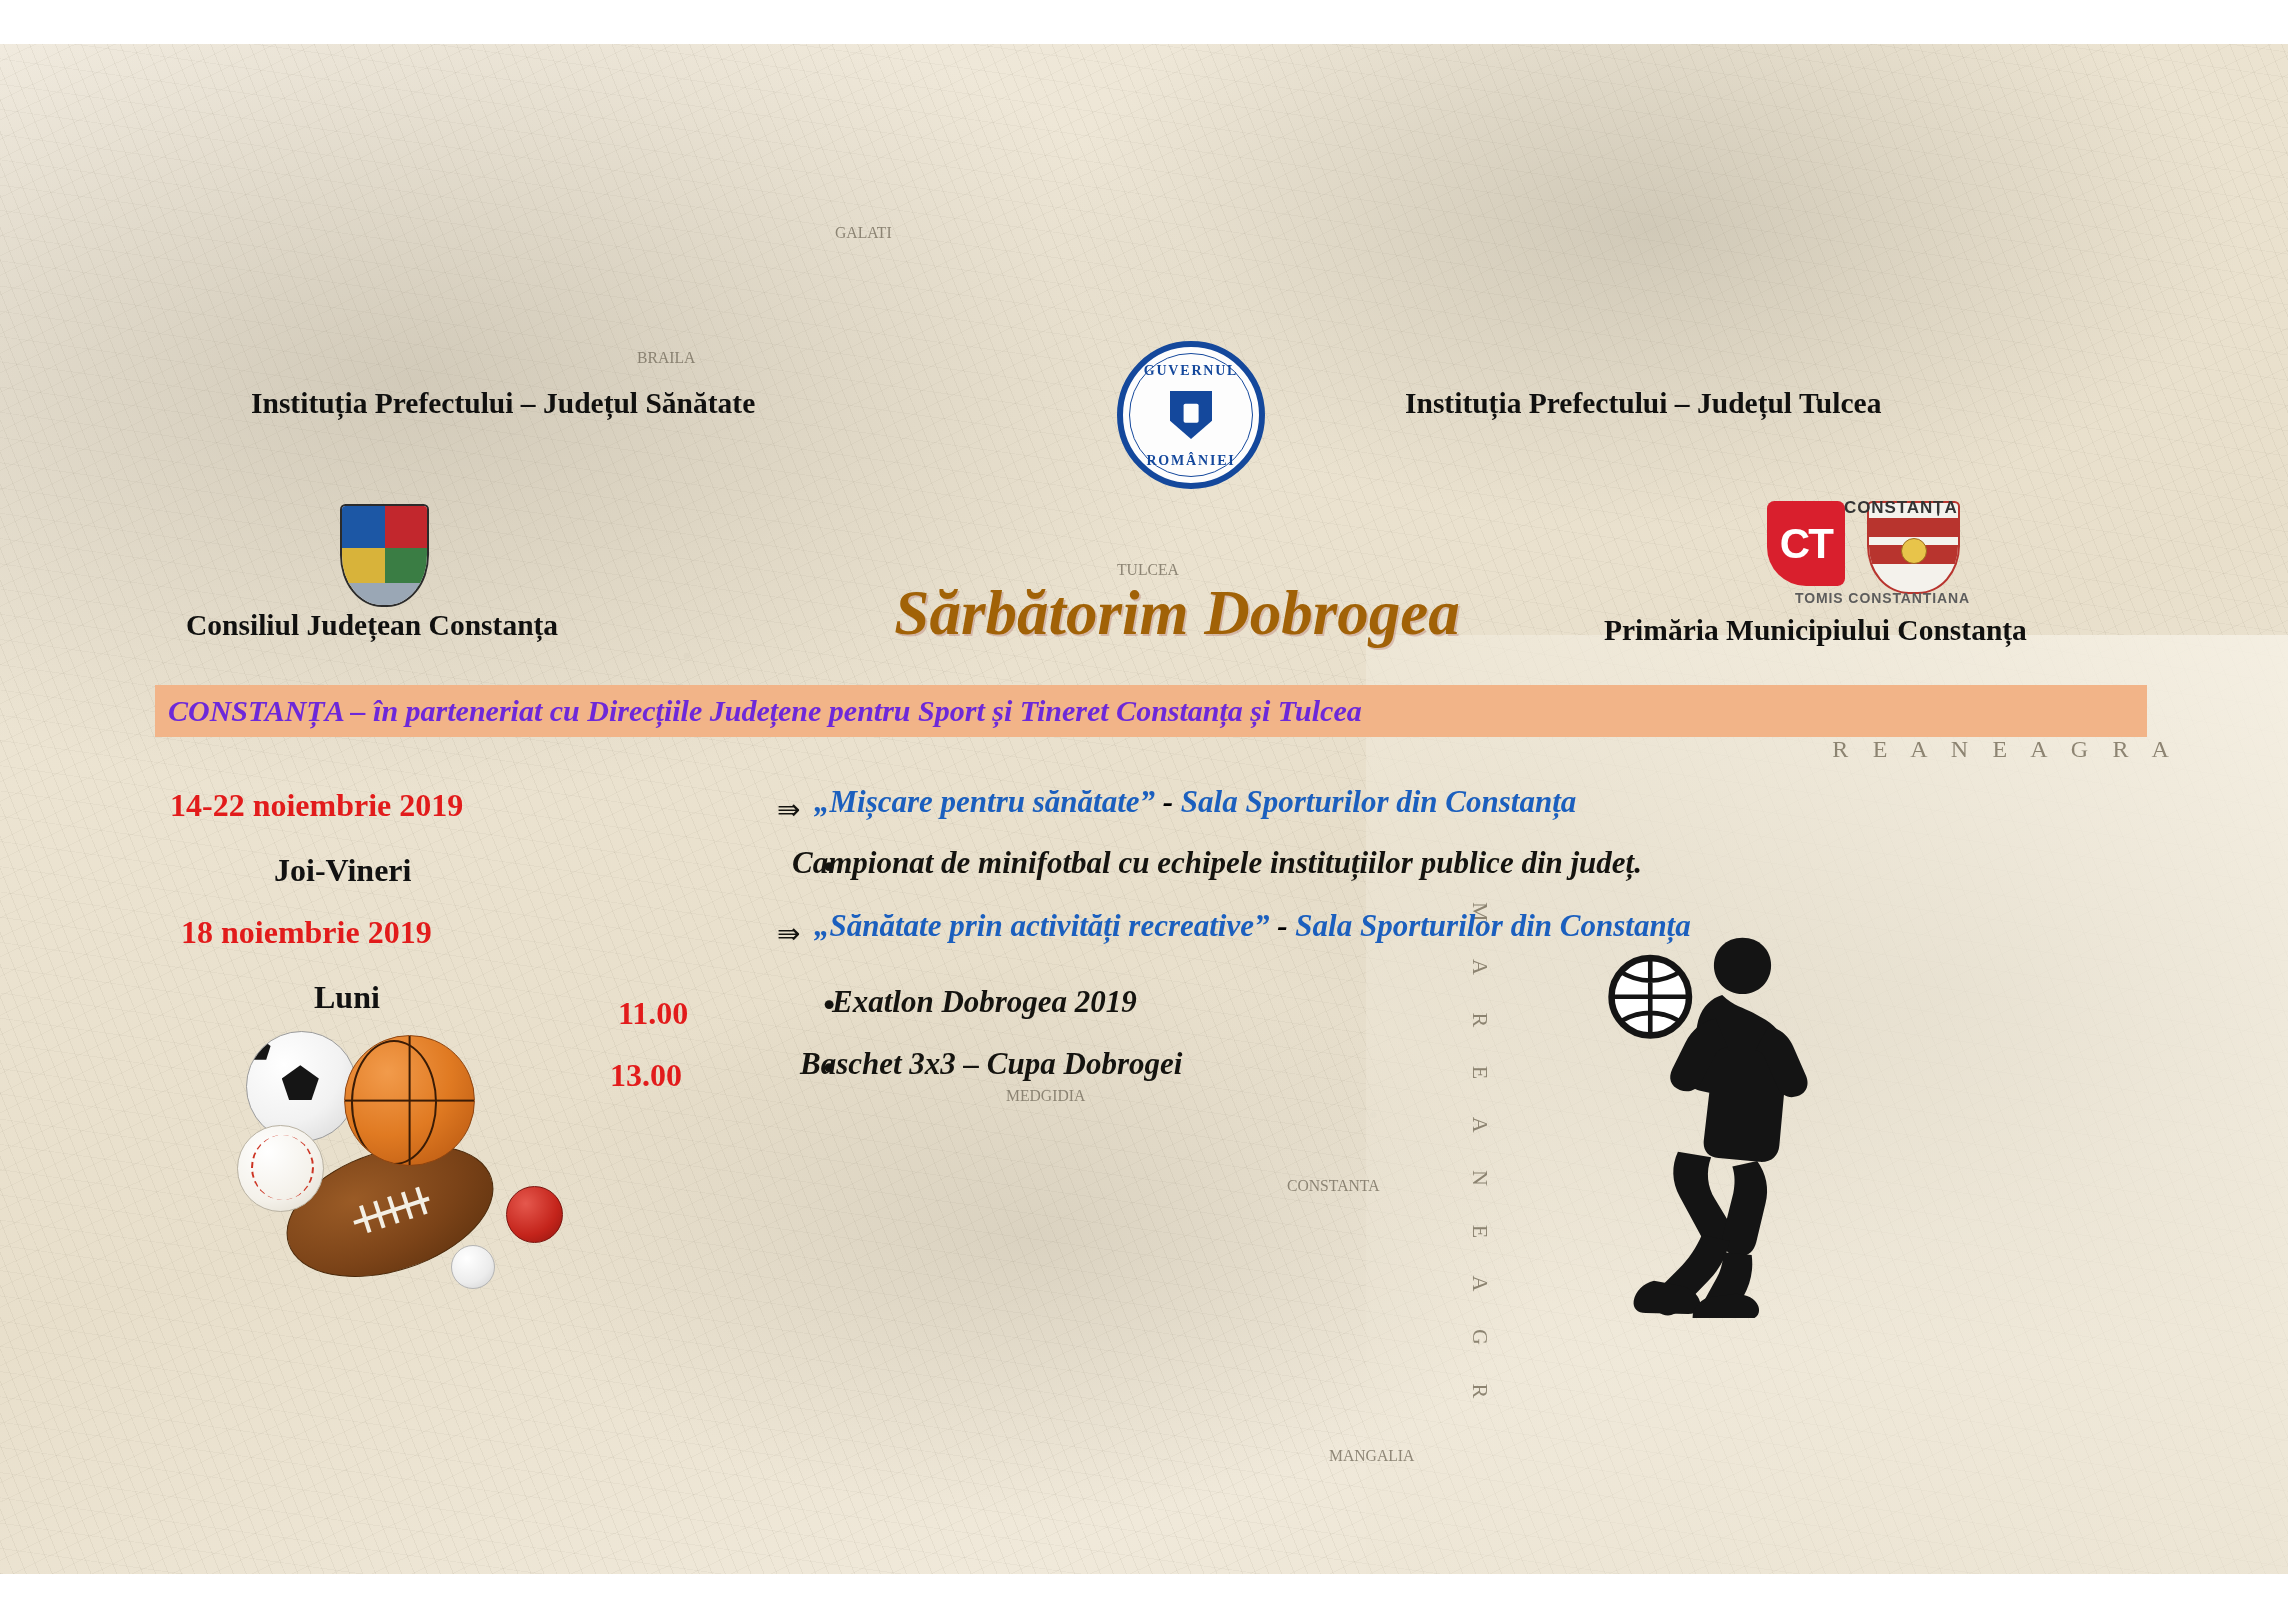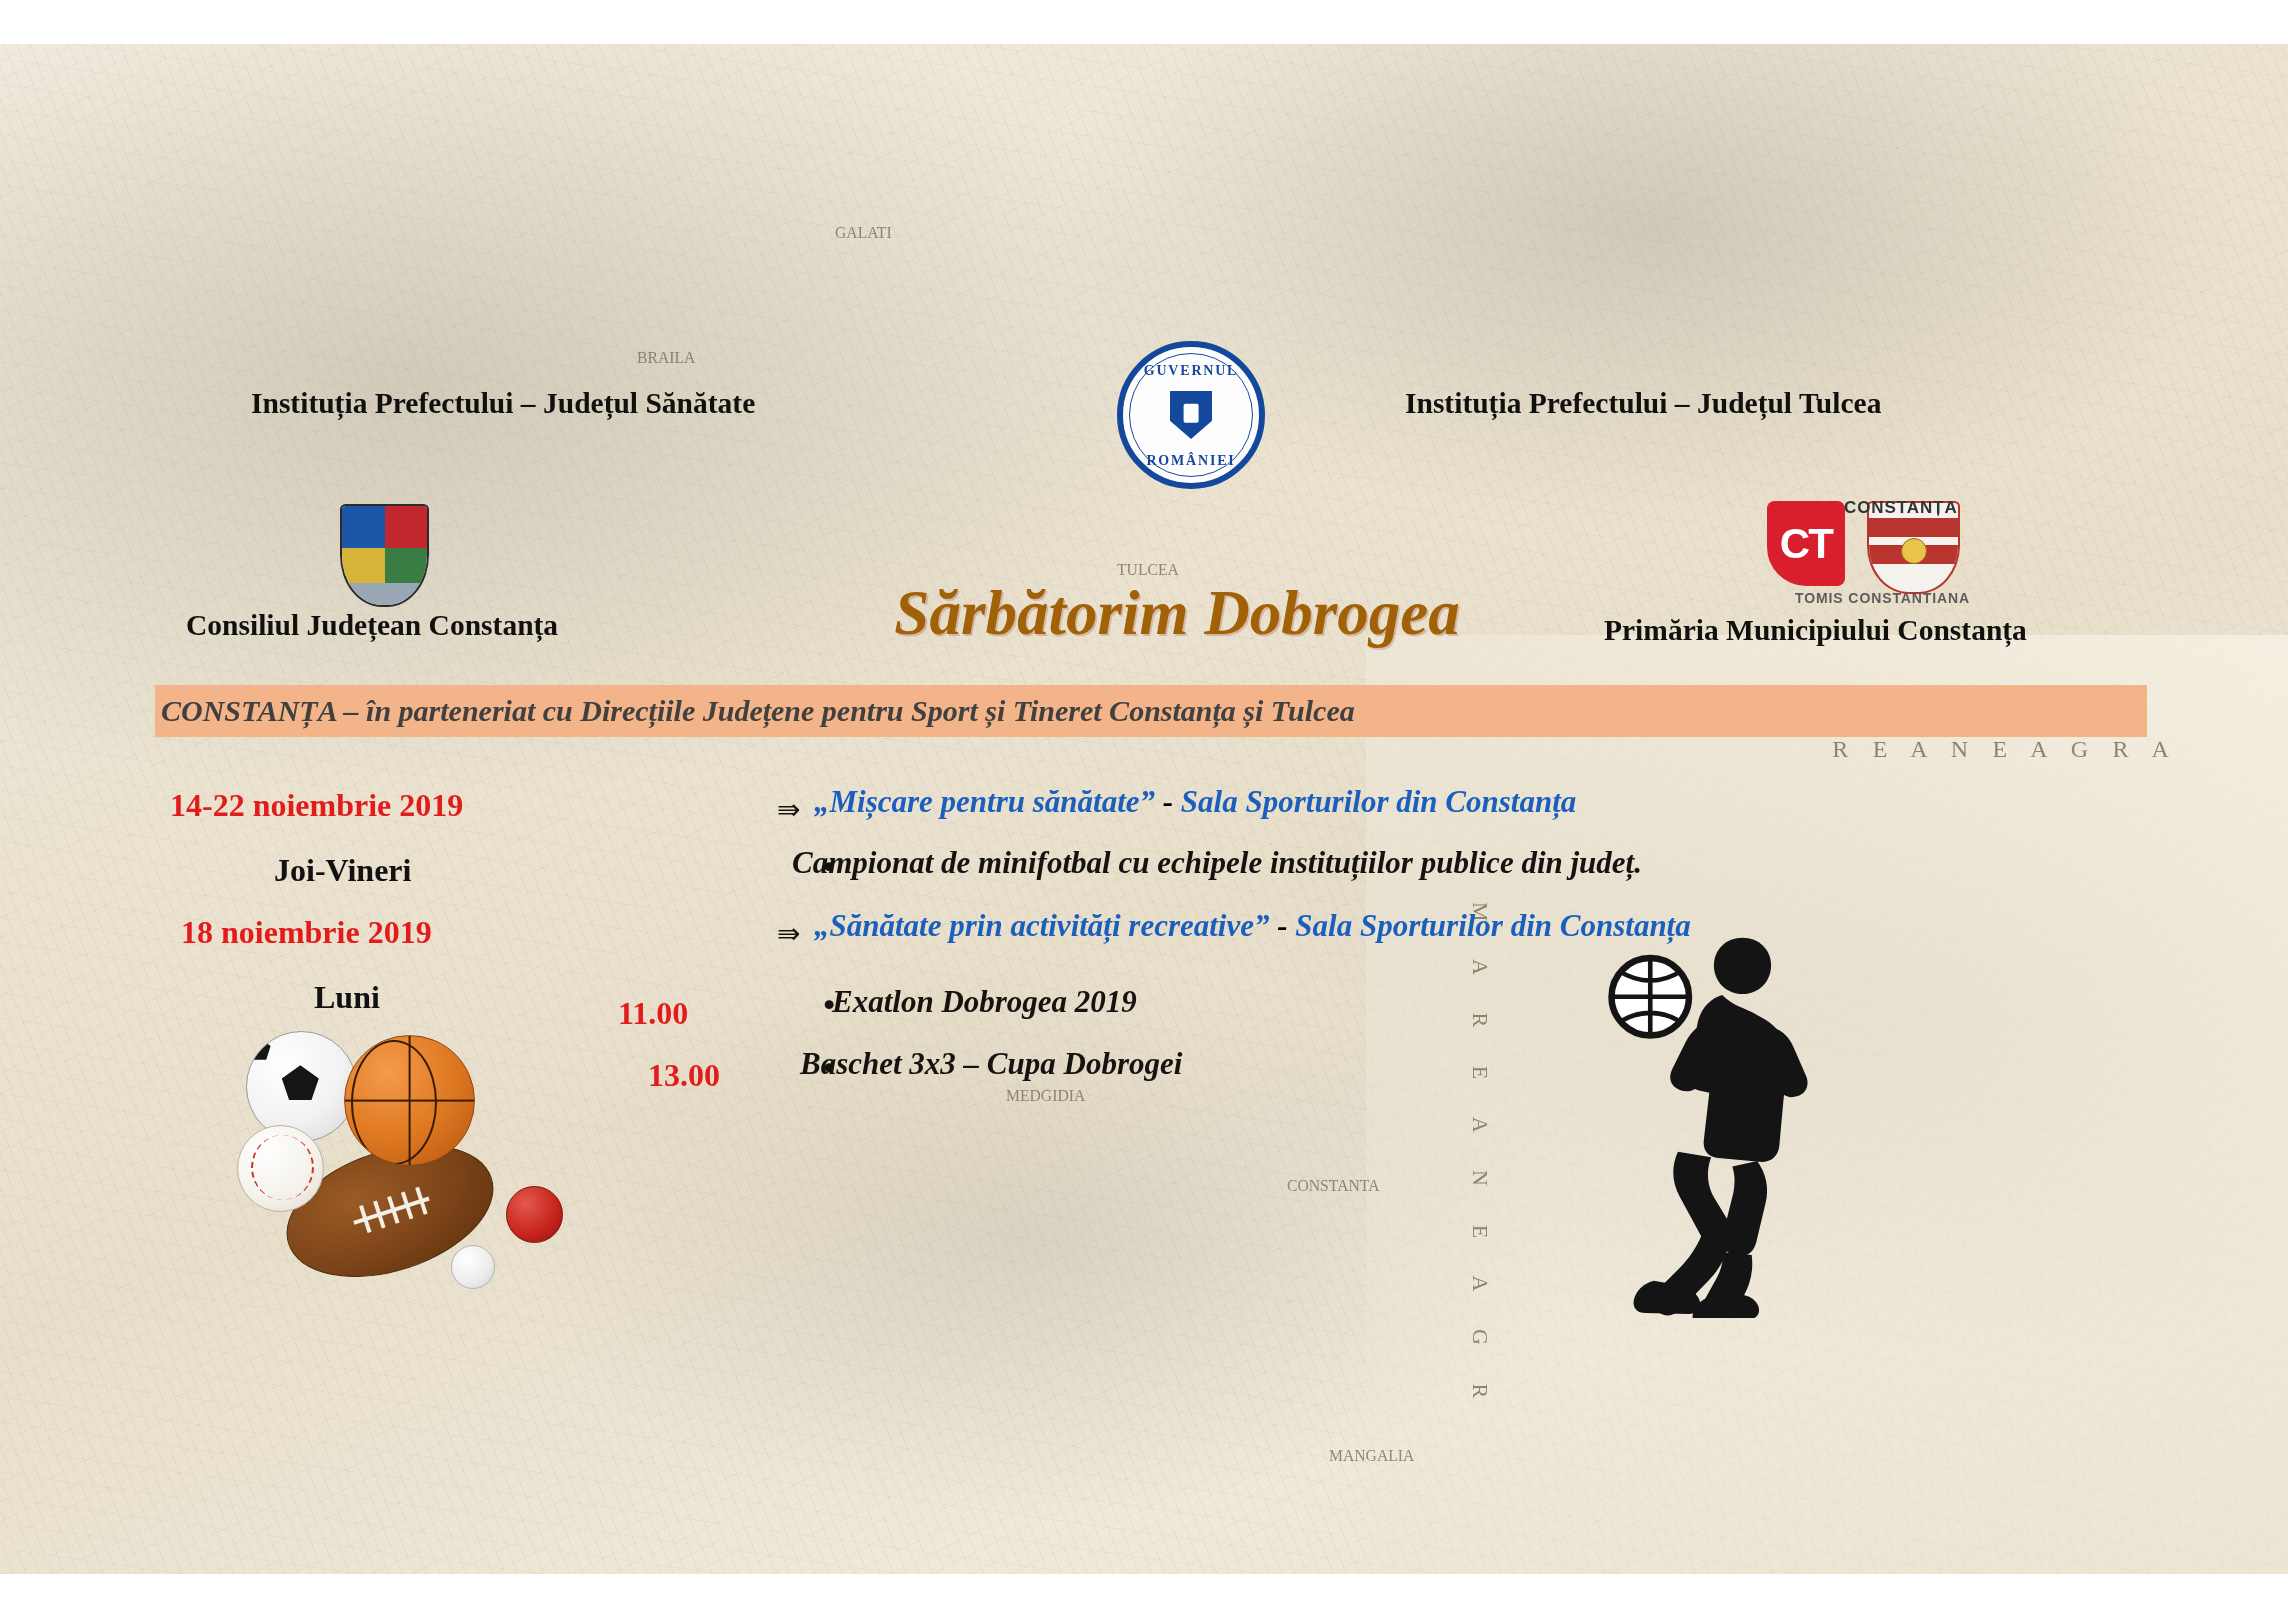--- a/index.html
+++ b/index.html
@@ -233,42 +233,42 @@
     height: 52px;
     background: #f2b488;
     display: flex;
     align-items: center;
   }
   #partner-band span {
     font-family: "Liberation Serif", serif;
     font-style: italic;
     font-weight: bold;
     font-size: 30px;
-    color: #404040;
-    padding-left: 6px;
+    color: #6d28d9;
+    padding-left: 13px;
     white-space: nowrap;
   }
 
   
   .sched-date, .sched-day, .sched-time {
     position: absolute;
     font-family: "Liberation Serif", serif;
     font-weight: bold;
     white-space: nowrap;
   }
   .sched-date { color: #e21b1b; font-size: 32px; }
   .sched-day  { color: #111111; font-size: 32px; }
   .sched-time { color: #e21b1b; font-size: 32px; }
 
   #date-1 { left: 170px; top: 743px; }
   #day-1  { left: 274px; top: 808px; }
   #date-2 { left: 181px; top: 870px; }
   #day-2  { left: 314px; top: 935px; }
   #time-1 { left: 618px; top: 951px; }
-  #time-2 { left: 648px; top: 1013px; }
+  #time-2 { left: 610px; top: 1013px; }
 
   
   .prog-head, .prog-sub {
     position: absolute;
     font-family: "Liberation Serif", serif;
     font-style: italic;
     font-weight: bold;
     white-space: nowrap;
   }
   .prog-head { font-size: 31px; }

